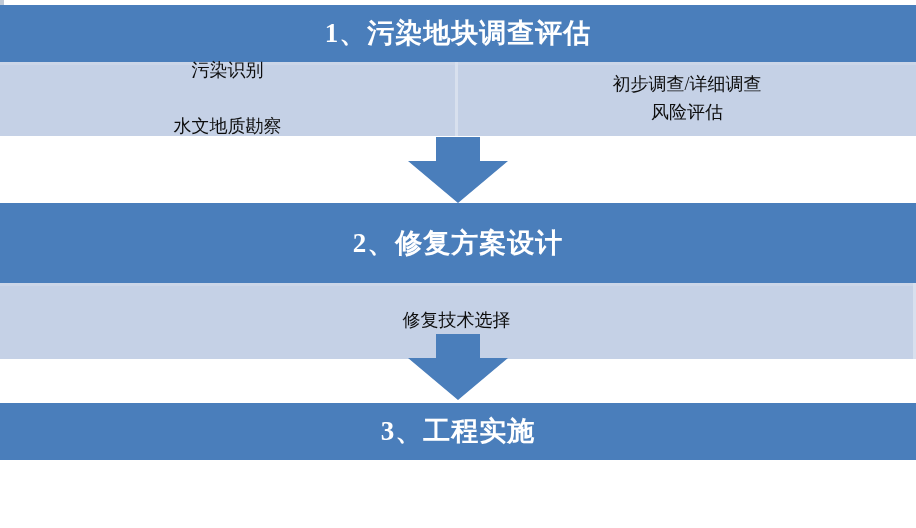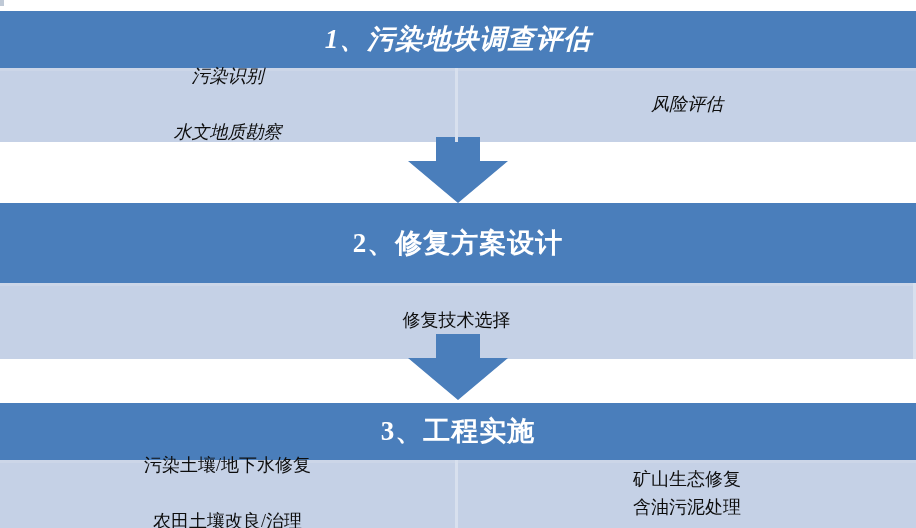--- a/index.html
+++ b/index.html
@@ -91,21 +91,21 @@
 
   
   .arrow {
     position: absolute;
     left: 408px;
     width: 100px;
   }
   .arrow svg { display: block; }
 
   
-  #stage-1 { top: 11px; font-style: italic; }
+  #stage-1 { top: 5px; }
   #stage-1 .stage-header { height: 57px; }
   #stage-1 .stage-body { height: 74px; }
 
   #arrow-1 { top: 137px; height: 66px; }
 
   #stage-2 { top: 203px; }
   #stage-2 .stage-header { height: 80px; }
   #stage-2 .stage-body { height: 76px; }
 
   #arrow-2 { top: 334px; height: 66px; }
@@ -133,20 +133,21 @@
   <div class="stage" id="stage-1">
     <div class="stage-header">
       <span class="title-text">1、污染地块调查评估</span>
     </div>
     <div class="stage-body">
       <div class="col col-left">
         <div class="line">污染识别</div>
         <div class="line">水文地质勘察</div>
       </div>
       <div class="col col-right">
+        <div class="line">初步调查/详细调查</div>
         <div class="line">风险评估</div>
       </div>
     </div>
   </div>
 
   <div class="arrow" id="arrow-1">
     <svg width="100" height="66" viewBox="0 0 100 66" xmlns="http://www.w3.org/2000/svg">
       <polygon points="28,0 72,0 72,24 100,24 50,66 0,24 28,24" fill="#4a7ebb"></polygon>
     </svg>
   </div>
@@ -165,25 +166,15 @@
   <div class="arrow" id="arrow-2">
     <svg width="100" height="66" viewBox="0 0 100 66" xmlns="http://www.w3.org/2000/svg">
       <polygon points="28,0 72,0 72,24 100,24 50,66 0,24 28,24" fill="#4a7ebb"></polygon>
     </svg>
   </div>
 
   <div class="stage" id="stage-3">
     <div class="stage-header">
       <span class="title-text">3、工程实施</span>
     </div>
-    <div class="stage-body">
-      <div class="col col-left">
-        <div class="line">污染土壤/地下水修复</div>
-        <div class="line">农田土壤改良/治理</div>
-      </div>
-      <div class="col col-right">
-        <div class="line">矿山生态修复</div>
-        <div class="line">含油污泥处理</div>
-      </div>
-    </div>
   </div>
 
 </div>
 
 </body></html>

